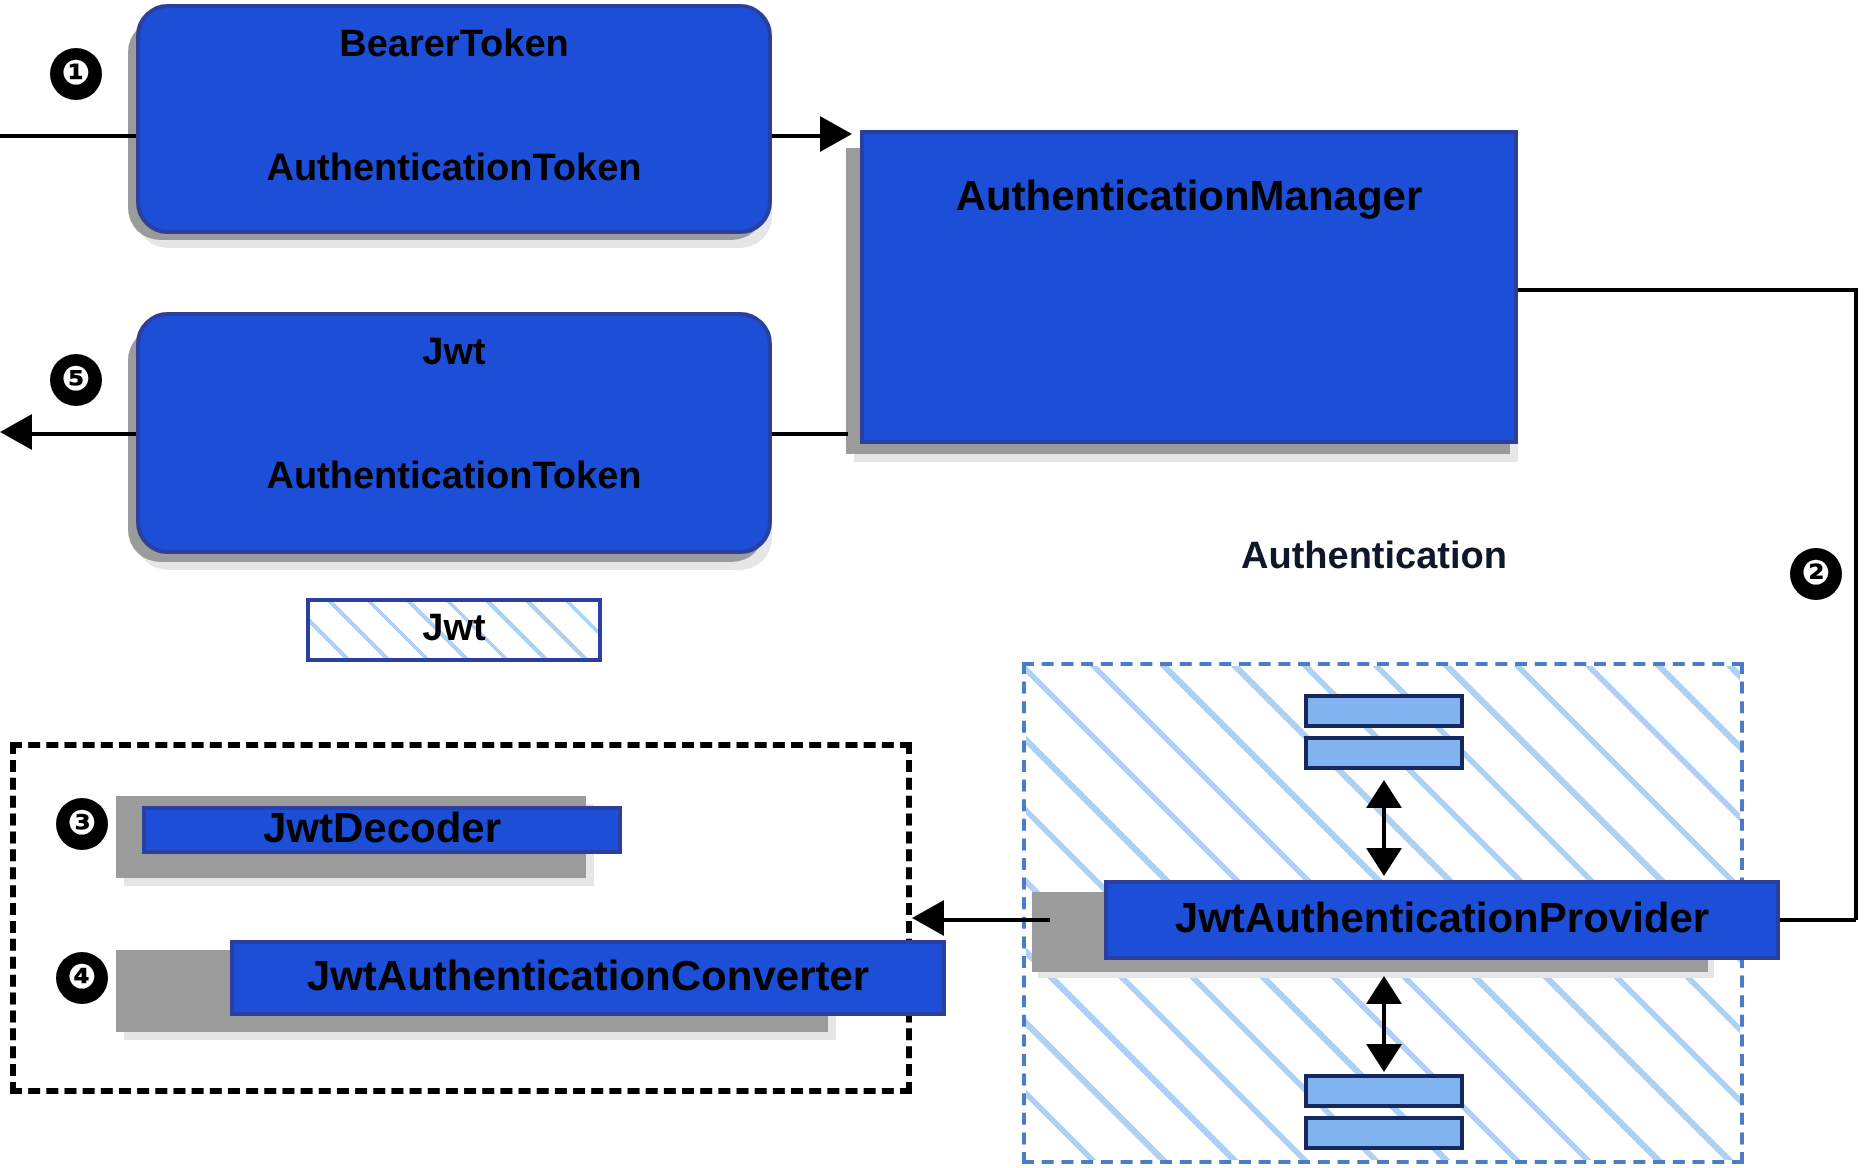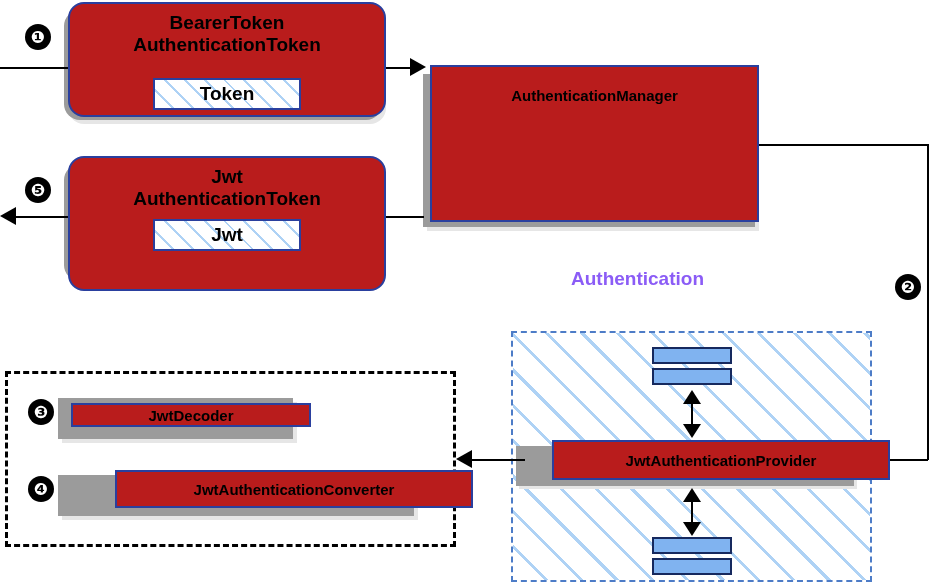--- a/index.html
+++ b/index.html
@@ -1,23 +1,23 @@
 <!DOCTYPE html>
 <html><head>
 <meta charset="utf-8">
 <style>
   html,body{margin:0;padding:0;background:#fff;}
   body{font-family:"Liberation Sans",sans-serif;}
   #stage{position:relative;width:932px;height:584px;background:#fff;overflow:hidden;}
 
   
-  .box{position:absolute;box-sizing:border-box;background:#b91c1c;
+  .box{position:absolute;box-sizing:border-box;background:#1d4ed8;
        border:2px solid #2a3f9e;display:flex;flex-direction:column;
        align-items:center;justify-content:center;text-align:center;
-       font-weight:bold;color:#000;z-index:6;}
+       font-weight:bold;color:#000;z-index:6;gap:40px;}
   .rounded{border-radius:16px;}
 
   
   .shadow-outer{position:absolute;background:#e6e6e6;z-index:3;}
   .shadow-inner{position:absolute;background:#9b9b9b;z-index:4;}
   .rounded.shadow-outer,.rounded.shadow-inner{border-radius:16px;}
 
   
   .chip{position:relative;box-sizing:border-box;background:#ffffff;
         border:2px solid #2a3f9e;display:flex;align-items:center;
@@ -42,35 +42,35 @@
   
   .bar{position:absolute;box-sizing:border-box;background:#80b3f0;
        border:2px solid #16295e;z-index:6;}
 
   
   .badge{position:absolute;width:26px;height:26px;border-radius:50%;
      background:#000;color:#fff;font-size:17px;font-weight:bold;
      display:flex;align-items:center;justify-content:center;
      line-height:1;z-index:9;font-family:"DejaVu Sans",sans-serif;}
 
-  .plain-label{position:absolute;font-weight:bold;color:#8b5cf6;
+  .plain-label{position:absolute;font-weight:bold;color:#0f172a;text-align:center;
      z-index:7;line-height:1.12;}
 
   
   .hline{position:absolute;height:0;border-top:2px solid #000;z-index:5;}
   .vline{position:absolute;width:0;border-left:2px solid #000;z-index:5;}
   .arrow{position:absolute;width:0;height:0;z-index:6;}
   .arrow-r{border-top:9px solid transparent;border-bottom:9px solid transparent;border-left:16px solid #000;}
   .arrow-l{border-top:9px solid transparent;border-bottom:9px solid transparent;border-right:16px solid #000;}
   .arrow-u{border-left:9px solid transparent;border-right:9px solid transparent;border-bottom:14px solid #000;}
   .arrow-d{border-left:9px solid transparent;border-right:9px solid transparent;border-top:14px solid #000;}
 
   .t1{font-size:19px;}
   .t-chip{font-size:19px;}
-  .t-big{font-size:15px;}
+  .t-big{font-size:21px;}
 </style>
 </head>
 <body>
 
 <div id="stage">
 
   <div class="hline" style="left:0px;top:67px;width:412px;"></div>
   <div class="arrow arrow-r" style="left:410px;top:58px;"></div>
 
   <div class="hline" style="left:14px;top:216px;width:410px;"></div>
@@ -121,21 +121,21 @@
   <div class="box rounded" style="left:68px;top:2px;width:318px;height:115px;justify-content:flex-start;padding-top:8px;">
     <span class="t1">BearerToken</span>
     <span class="t1">AuthenticationToken</span>
     <div class="chip" style="margin-top:22px;width:148px;height:32px;">
       <span class="t-chip">Token</span>
     </div>
   </div>
 
   <div class="shadow-outer rounded" style="left:68px;top:168px;width:318px;height:117px;"></div>
   <div class="shadow-inner rounded" style="left:64px;top:164px;width:318px;height:117px;"></div>
-  <div class="box rounded" style="left:68px;top:156px;width:318px;height:135px;justify-content:flex-start;padding-top:8px;">
+  <div class="box rounded" style="left:68px;top:156px;width:318px;height:121px;justify-content:flex-start;padding-top:8px;">
     <span class="t1">Jwt</span>
     <span class="t1">AuthenticationToken</span>
     <div style="display:flex;gap:10px;margin-top:9px;">
       <div class="chip" style="width:148px;height:32px;">
         <span class="t-chip">Jwt</span>
       </div>
     </div>
   </div>
 
   <div class="dashed-black" style="left:5px;top:371px;width:451px;height:176px;"></div>

